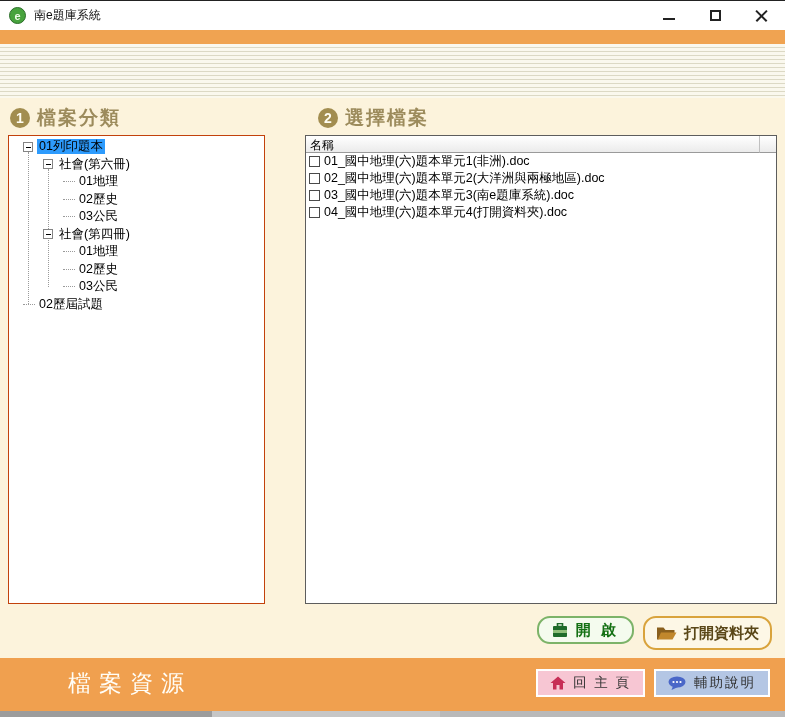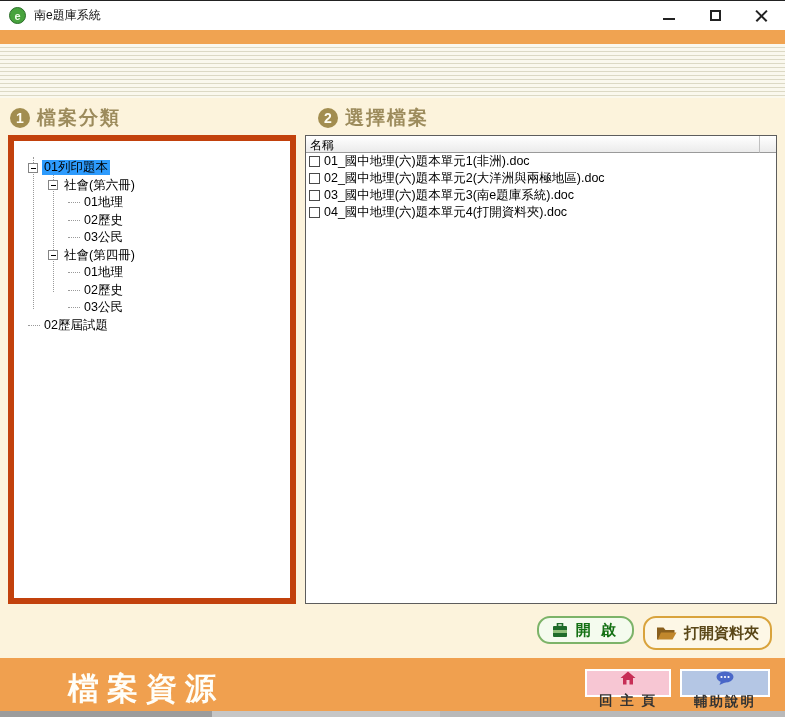--- a/index.html
+++ b/index.html
@@ -27,22 +27,22 @@
 
   
   .main { position:relative; height:560px; background:#fcf3dc; }
   .section-header { position:absolute; top:7px; display:flex; align-items:center; gap:7px; }
   .sh-left { left:10px; } .sh-right { left:318px; }
   .badge { width:20px; height:20px; border-radius:50%; background:#a28d50; color:#fffdf2;
            font-size:14px; font-weight:bold; display:flex; align-items:center; justify-content:center; }
   .sh-title { font-size:19px; font-weight:bold; color:#9c8b5c; letter-spacing:2px; }
 
   
-  .tree-panel { position:absolute; left:8px; top:37px; width:288px; height:469px;
-                background:#fff; border:6px solid #c2410c; overflow:hidden; padding-top:18px; }
+  .tree-panel { position:absolute; left:8px; top:37px; width:257px; height:469px;
+                background:#fff; border:1px solid #c2410c; overflow:hidden; padding-top:2px; }
   .vline { position:absolute; width:0; border-left:1px dotted #9a9a9a; }
   .v1 { left:19px; top:16px; height:152px; }
   .v2 { left:39px; top:33px; height:118px; }
   .trow { position:relative; height:17.5px; display:flex; align-items:center; font-size:12.5px; color:#000; white-space:nowrap; }
   .expander { width:10px; height:10px; border:1px solid #848484; background:#fff; position:relative; flex:0 0 auto; margin-right:4px; }
   .expander::after { content:""; position:absolute; left:2px; top:4px; width:5px; height:1px; background:#000; }
   .hstub { width:12px; height:1px; border-bottom:1px dotted #9a9a9a; flex:0 0 auto; margin-right:2px; }
   .tlabel { padding:0 2px; line-height:15px; }
   .sel .tlabel { background:#2d9bfd; color:#000; }
 
@@ -61,26 +61,26 @@
   .actions { position:absolute; right:13px; top:518px; display:flex; gap:9px; }
   .btn-open { display:flex; align-items:center; gap:8px; height:28px; padding:0 13px;
               background:#f4fbee; border:2px solid #7cb368; border-radius:13px;
               font-size:15px; font-weight:bold; color:#137013; letter-spacing:3px; cursor:pointer; }
   .btn-folder { display:flex; align-items:center; gap:7px; height:28px; padding:15px 11px;
                 background:#fdf7e6; border:2px solid #d9a33c; border-radius:13px;
                 font-size:15px; font-weight:bold; color:#5a4718; cursor:pointer; }
 
   
   .footer { position:relative; height:53px; background:#f0a04f; }
-  .footer-title { position:absolute; left:68px; top:10px; font-size:31px; font-weight:bold;
+  .footer-title { position:absolute; left:68px; top:10px; font-size:23px; font-weight:normal;
                   color:#fffef8; letter-spacing:8px; }
   .footer-btns { position:absolute; right:15px; top:11px; display:flex; gap:9px; }
   .btn-home, .btn-help { display:flex; align-items:center; gap:7px; height:28px; padding:0 12px;
-                         border:2px solid #fff; font-size:13.5px; font-weight:bold; color:#333;
-                         letter-spacing:2px; cursor:pointer;flex-direction:column; }
+                         border:2px solid #fff; font-size:13.5px; font-weight:normal; color:#333;
+                         letter-spacing:2px; cursor:pointer; }
   .btn-home { background:#f7c6d3; }
   .btn-help { background:#b4c6e4; }
 
   .bottom-strip { height:6px; background:linear-gradient(90deg,#9c9c9c 0 27%,#c6c6c6 27% 56%,#b9b9b9 56% 100%); }
 
   svg { display:block; }
 </style>
 </head>
 <body>
 

